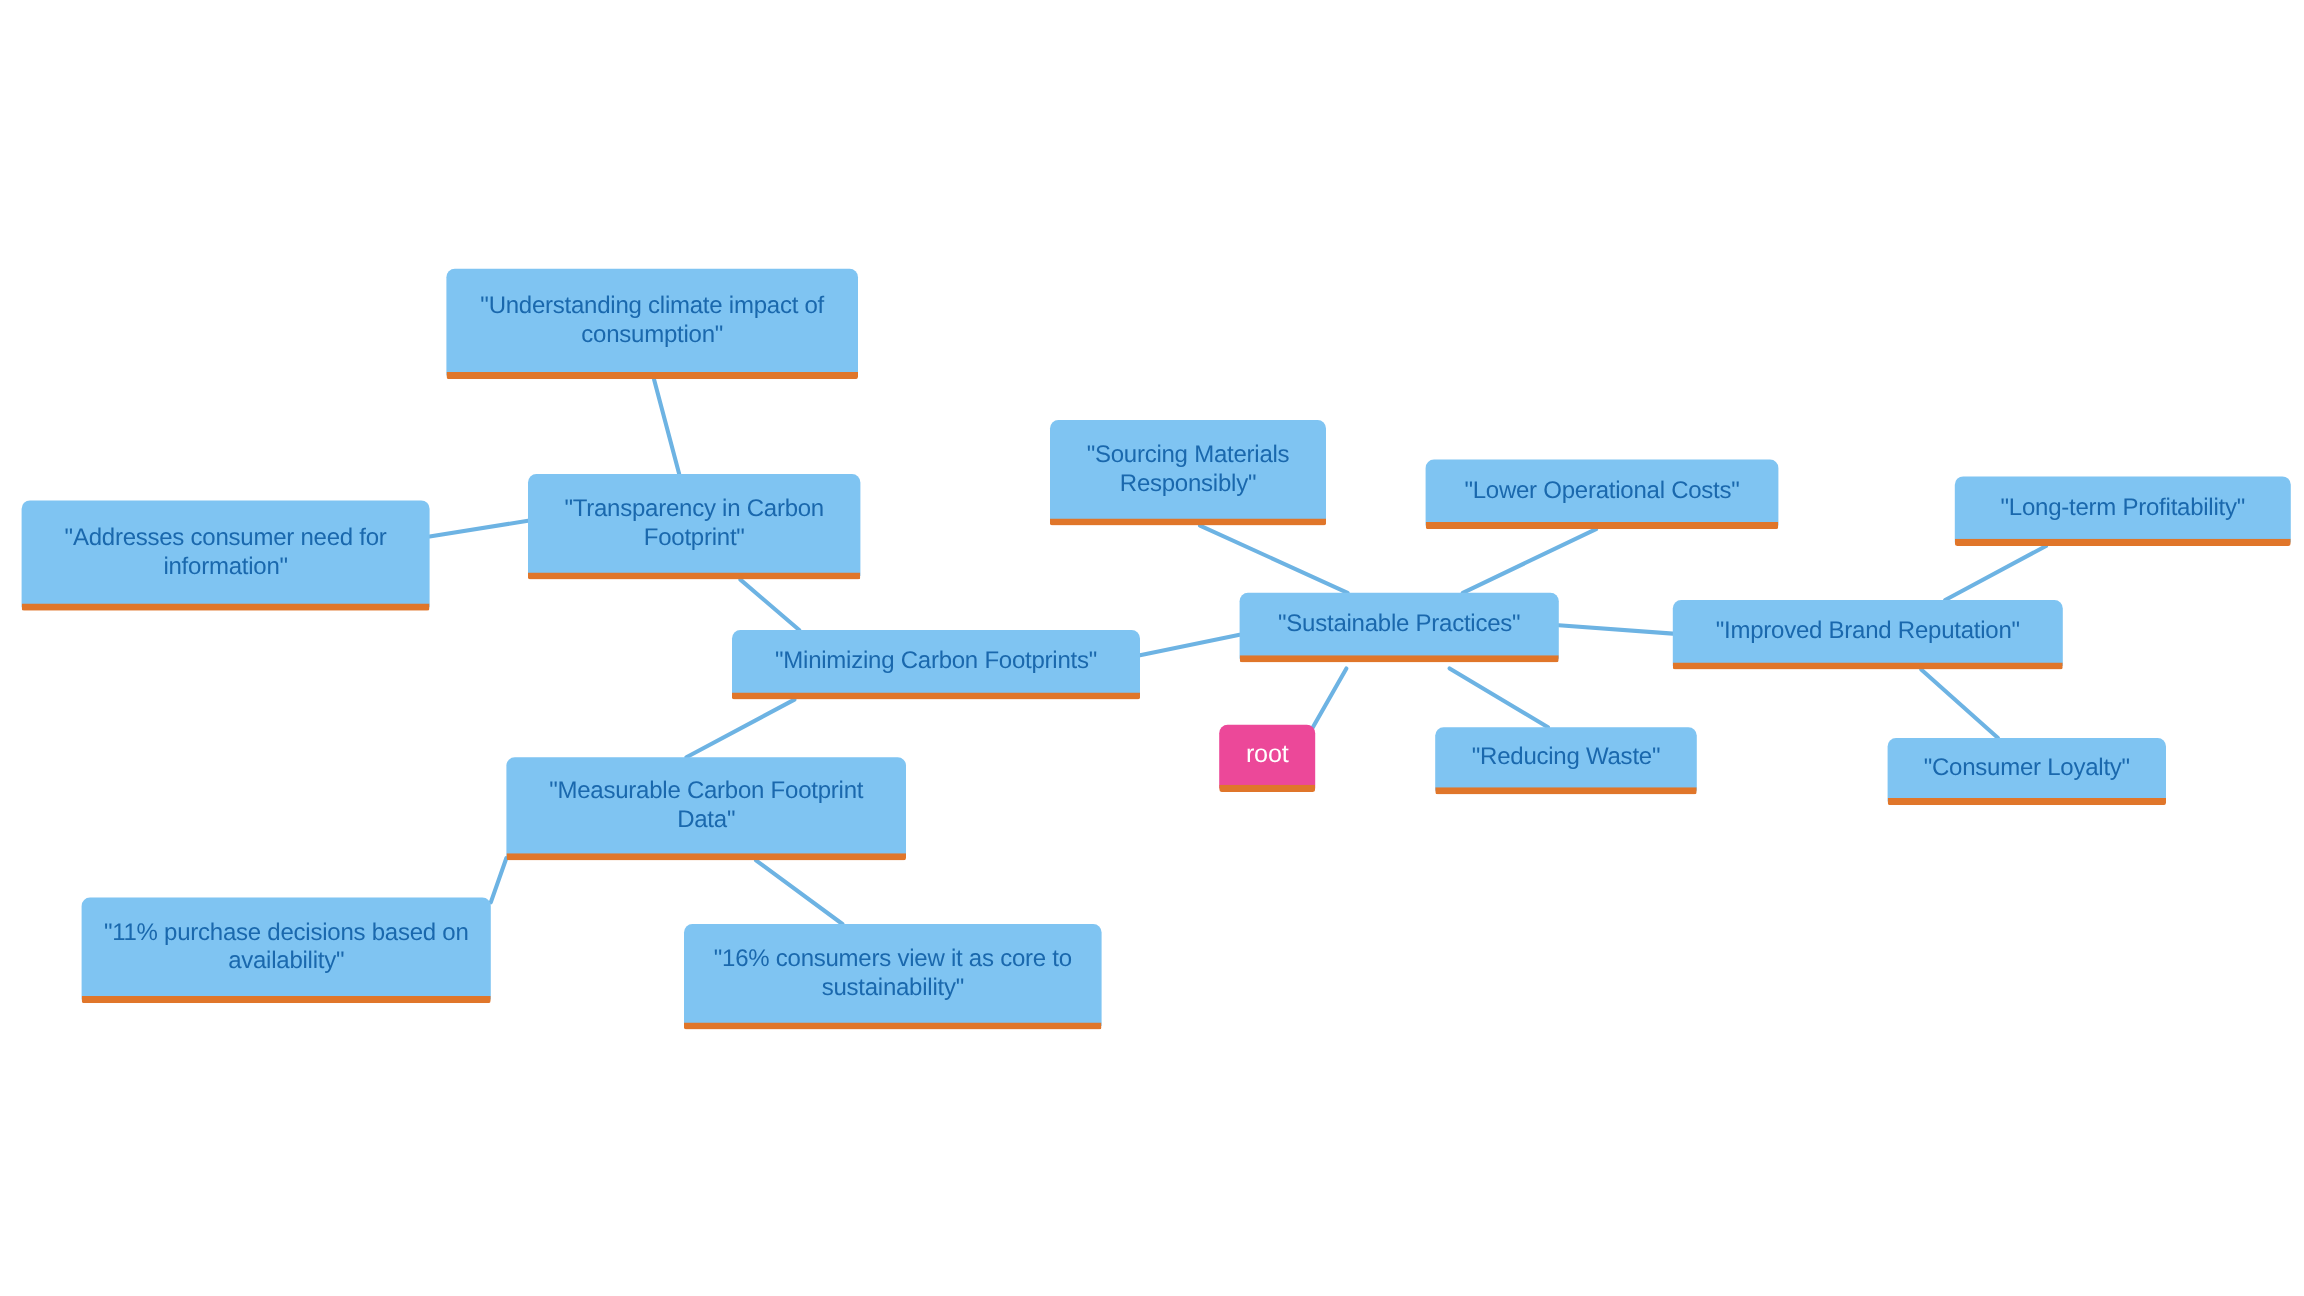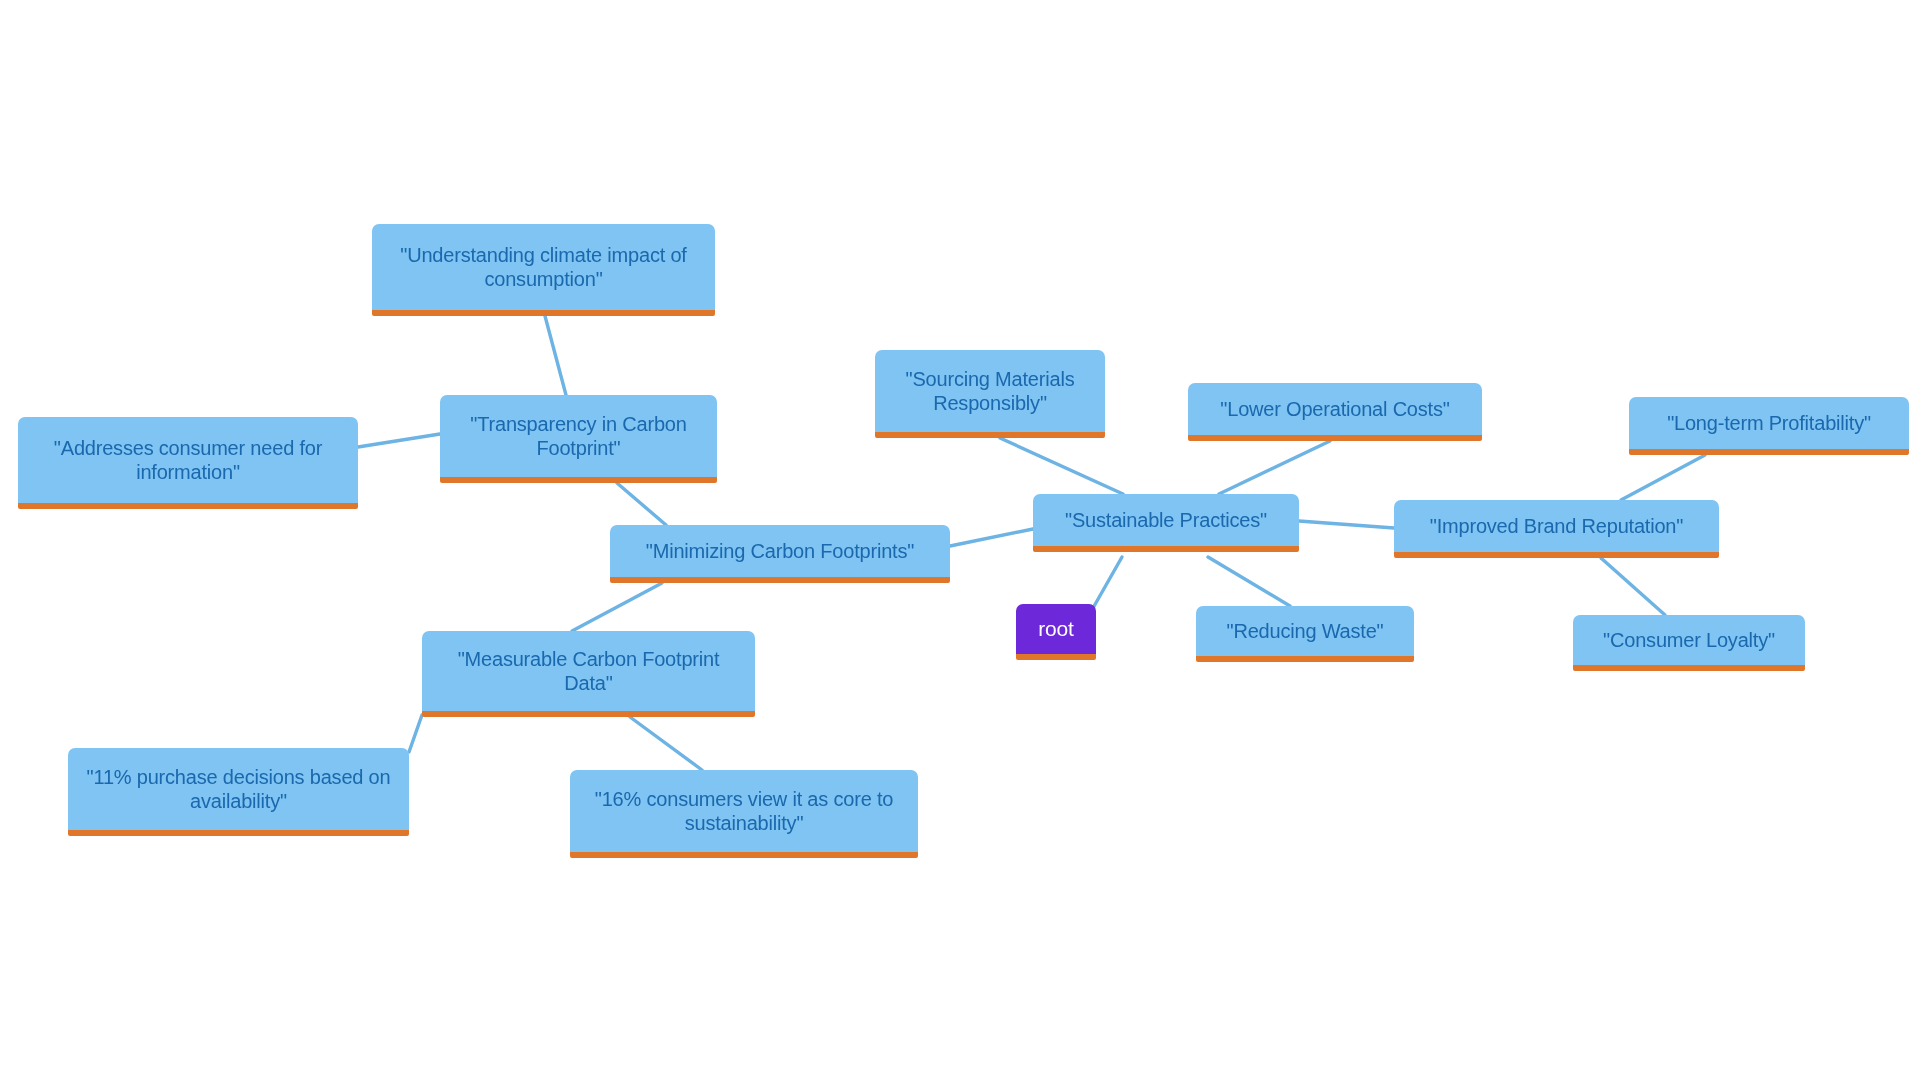--- a/index.html
+++ b/index.html
@@ -41,21 +41,21 @@
     border-bottom: 6px solid #e0762a;
     padding: 6px 10px;
     font-size: 20px;
     line-height: 1.22;
     letter-spacing: -0.2px;
     z-index: 2;
     font-family: "Liberation Sans", sans-serif;
   }
 
   .node.root-node {
-    background: #6d28d9;
+    background: #ec4899;
     color: #ffffff;
     border-bottom: 6px solid #e0762a;
     font-size: 21px;
     justify-content: flex-end;
   }
 
   .node-label {
     display: block;
     width: 100%;
   }

